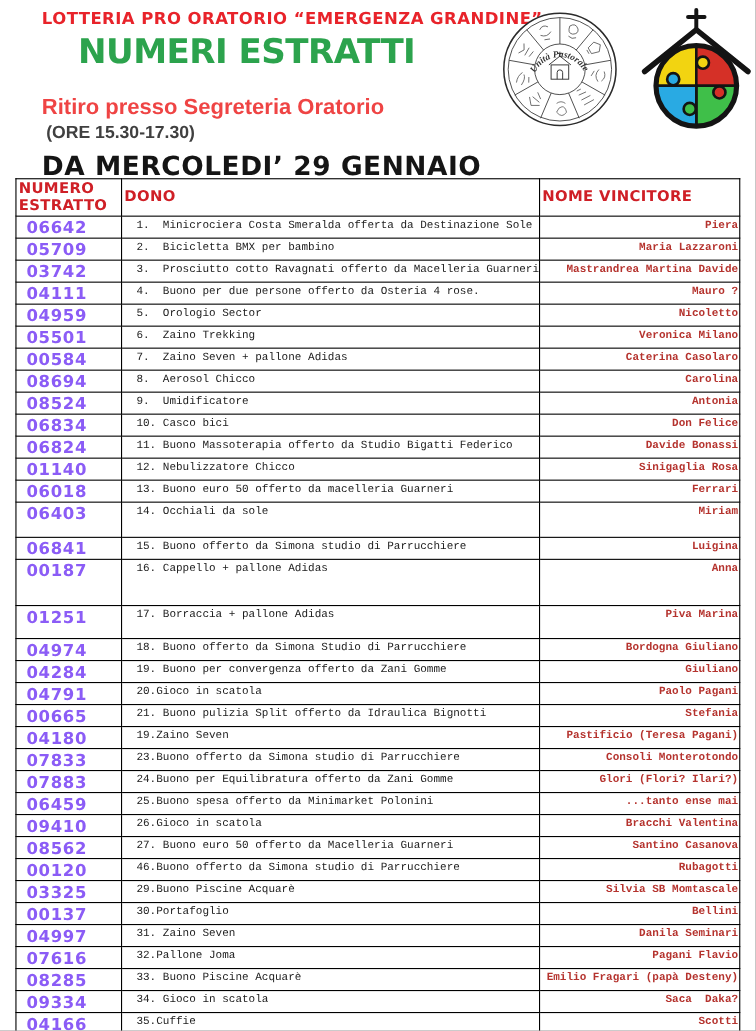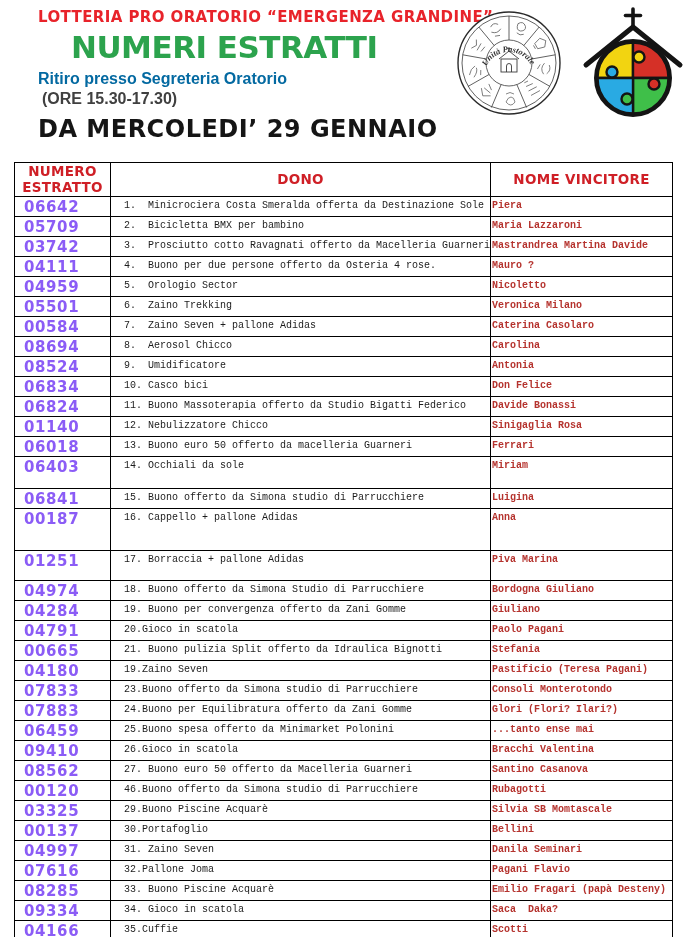--- a/index.html
+++ b/index.html
@@ -6,48 +6,48 @@
   .page{
     width:687px;height:937px;background:#ffffff;position:relative;
     font-family:"Liberation Sans",sans-serif;overflow:hidden;margin:0 auto;
   }
   
   .header-text{position:absolute;left:38px;top:8px;width:420px;}
   .hdr-line1{color:#e8232a;font-weight:800;font-size:15px;letter-spacing:.4px;
              font-family:"DejaVu Sans",sans-serif;white-space:nowrap;}
   .hdr-title{color:#2ca34d;font-weight:800;font-size:31px;letter-spacing:-.5px;
              margin-top:3px;font-family:"DejaVu Sans",sans-serif;margin-left:33px;}
-  .hdr-sub1{color:#0369a1;font-weight:700;font-size:16px;margin-top:5px;}
+  .hdr-sub1{color:#ef4444;font-weight:700;font-size:20px;margin-top:22px;}
   .hdr-sub2{color:#404040;font-weight:700;font-size:16px;margin-top:2px;margin-left:4px;}
   .hdr-date{color:#151515;font-weight:800;font-size:24px;letter-spacing:.5px;margin-top:7px;
             font-family:"DejaVu Sans",sans-serif;white-space:nowrap;}
   .logo1{position:absolute;left:455px;top:6px;}
   .logo2{position:absolute;left:582px;top:6px;}
   
   table.lottery{
     position:absolute;left:14px;top:162px;width:658px;height:773px;
     border-collapse:collapse;table-layout:fixed;
   }
   table.lottery th,table.lottery td{border:1.6px solid #000;box-sizing:border-box;}
   table.lottery thead th{
-    height:34px;color:#cf1f26;font-weight:800;font-size:13.5px;text-align:center;
+    height:34px;color:#cf1f26;font-weight:800;font-size:13.5px;text-align:left;
     vertical-align:middle;font-family:"DejaVu Sans",sans-serif;letter-spacing:.3px;
     line-height:1.15;padding:0 2px;
   }
   td.c-num{
     font-family:"DejaVu Sans",sans-serif;font-weight:700;font-size:15px;color:#8b5cf6;
     padding:1px 0 0 9px;letter-spacing:.6px;vertical-align:top;
   }
   td.c-dono{
     font-family:"Liberation Mono",monospace;font-size:10px;color:#1c1c1c;
     padding:3px 0 0 13px;vertical-align:top;white-space:pre;
   }
   td.c-win{
     font-family:"Liberation Mono",monospace;font-weight:700;font-size:10px;color:#b5332e;
-    text-align:left;vertical-align:top;padding-top:3px;white-space:pre;
+    text-align:right;vertical-align:top;padding-top:3px;white-space:pre;
   }
 </style>
 </head>
 <body>
 
 <div class="page">
 
   <div class="header-text">
     <div class="hdr-line1">LOTTERIA PRO ORATORIO  “EMERGENZA GRANDINE”</div>
     <div class="hdr-title">NUMERI ESTRATTI</div>

